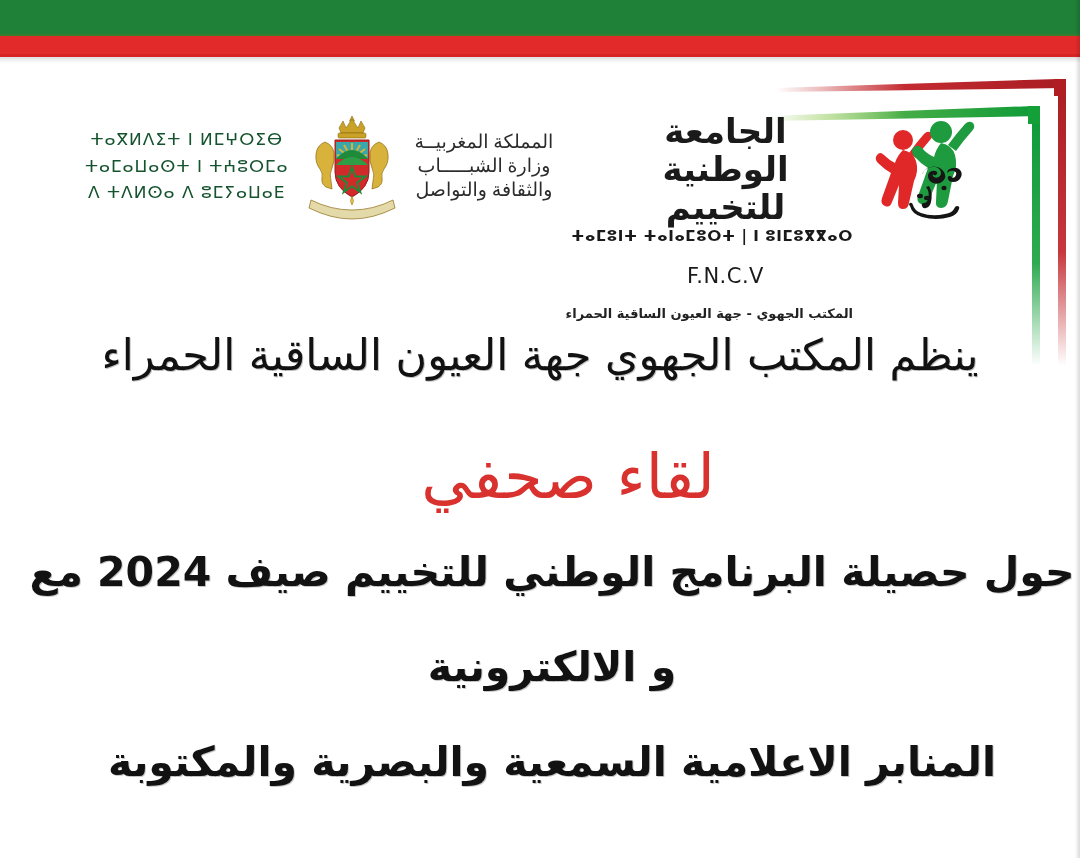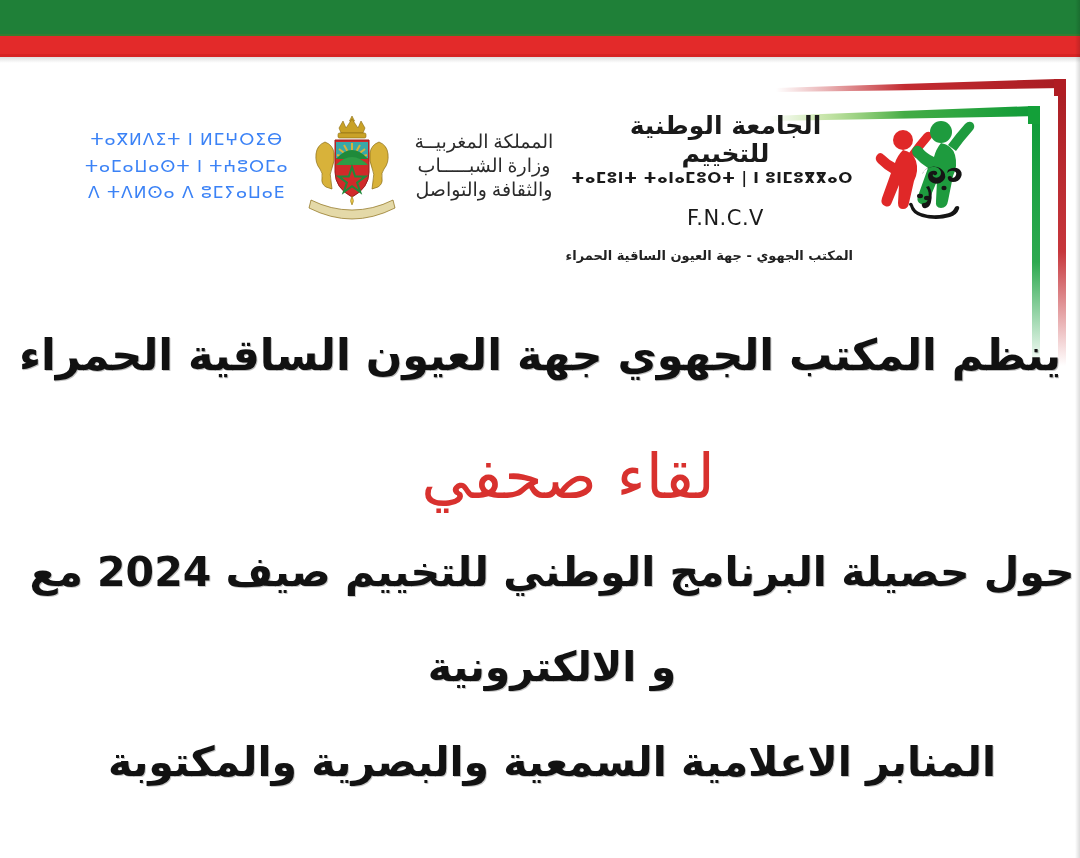--- a/index.html
+++ b/index.html
@@ -99,36 +99,36 @@
   .ministry-ar div:nth-child(2){ letter-spacing:2.5px; }
   .emblem{
     width:98px; height:108px;
     position:relative;
     flex:0 0 auto;
   }
   .tifinagh{
     text-align:center;
     line-height:1.55;
     font-size:17px;
-    color:#3b82f6;
+    color:#14532d;
     font-family:"DejaVu Sans","Liberation Sans",sans-serif;
     letter-spacing:1px;
     white-space:nowrap;
   }
 
   
   .fncv{
     position:absolute;
     left:598px; top:16px;
     width:255px;
     text-align:center;
     color:#1a1a1a;
   }
   .fncv-ar{
-    font-size:25px;
+    font-size:34px;
     font-weight:700;
     line-height:1.12;
     letter-spacing:-.3px;
   }
   .fncv-tif{
     font-size:15px;
     font-weight:700;
     letter-spacing:.6px;
     margin-top:1px;
     white-space:nowrap;
@@ -155,21 +155,21 @@
     width:132px; height:116px;
   }
 
   
   .headline{
     position:absolute;
     left:0; top:330px;
     width:1080px;
     text-align:center;
     font-size:43px;
-    font-weight:700;
+    font-weight:400;
     color:#111;
     font-family:"DejaVu Sans","Liberation Sans",sans-serif;
     letter-spacing:-1px;
     text-shadow:1px 1px 0 rgba(0,0,0,.25);
   }
   .subject{
     position:absolute;
     left:0; top:440px;
     width:1080px;
     text-align:center;

